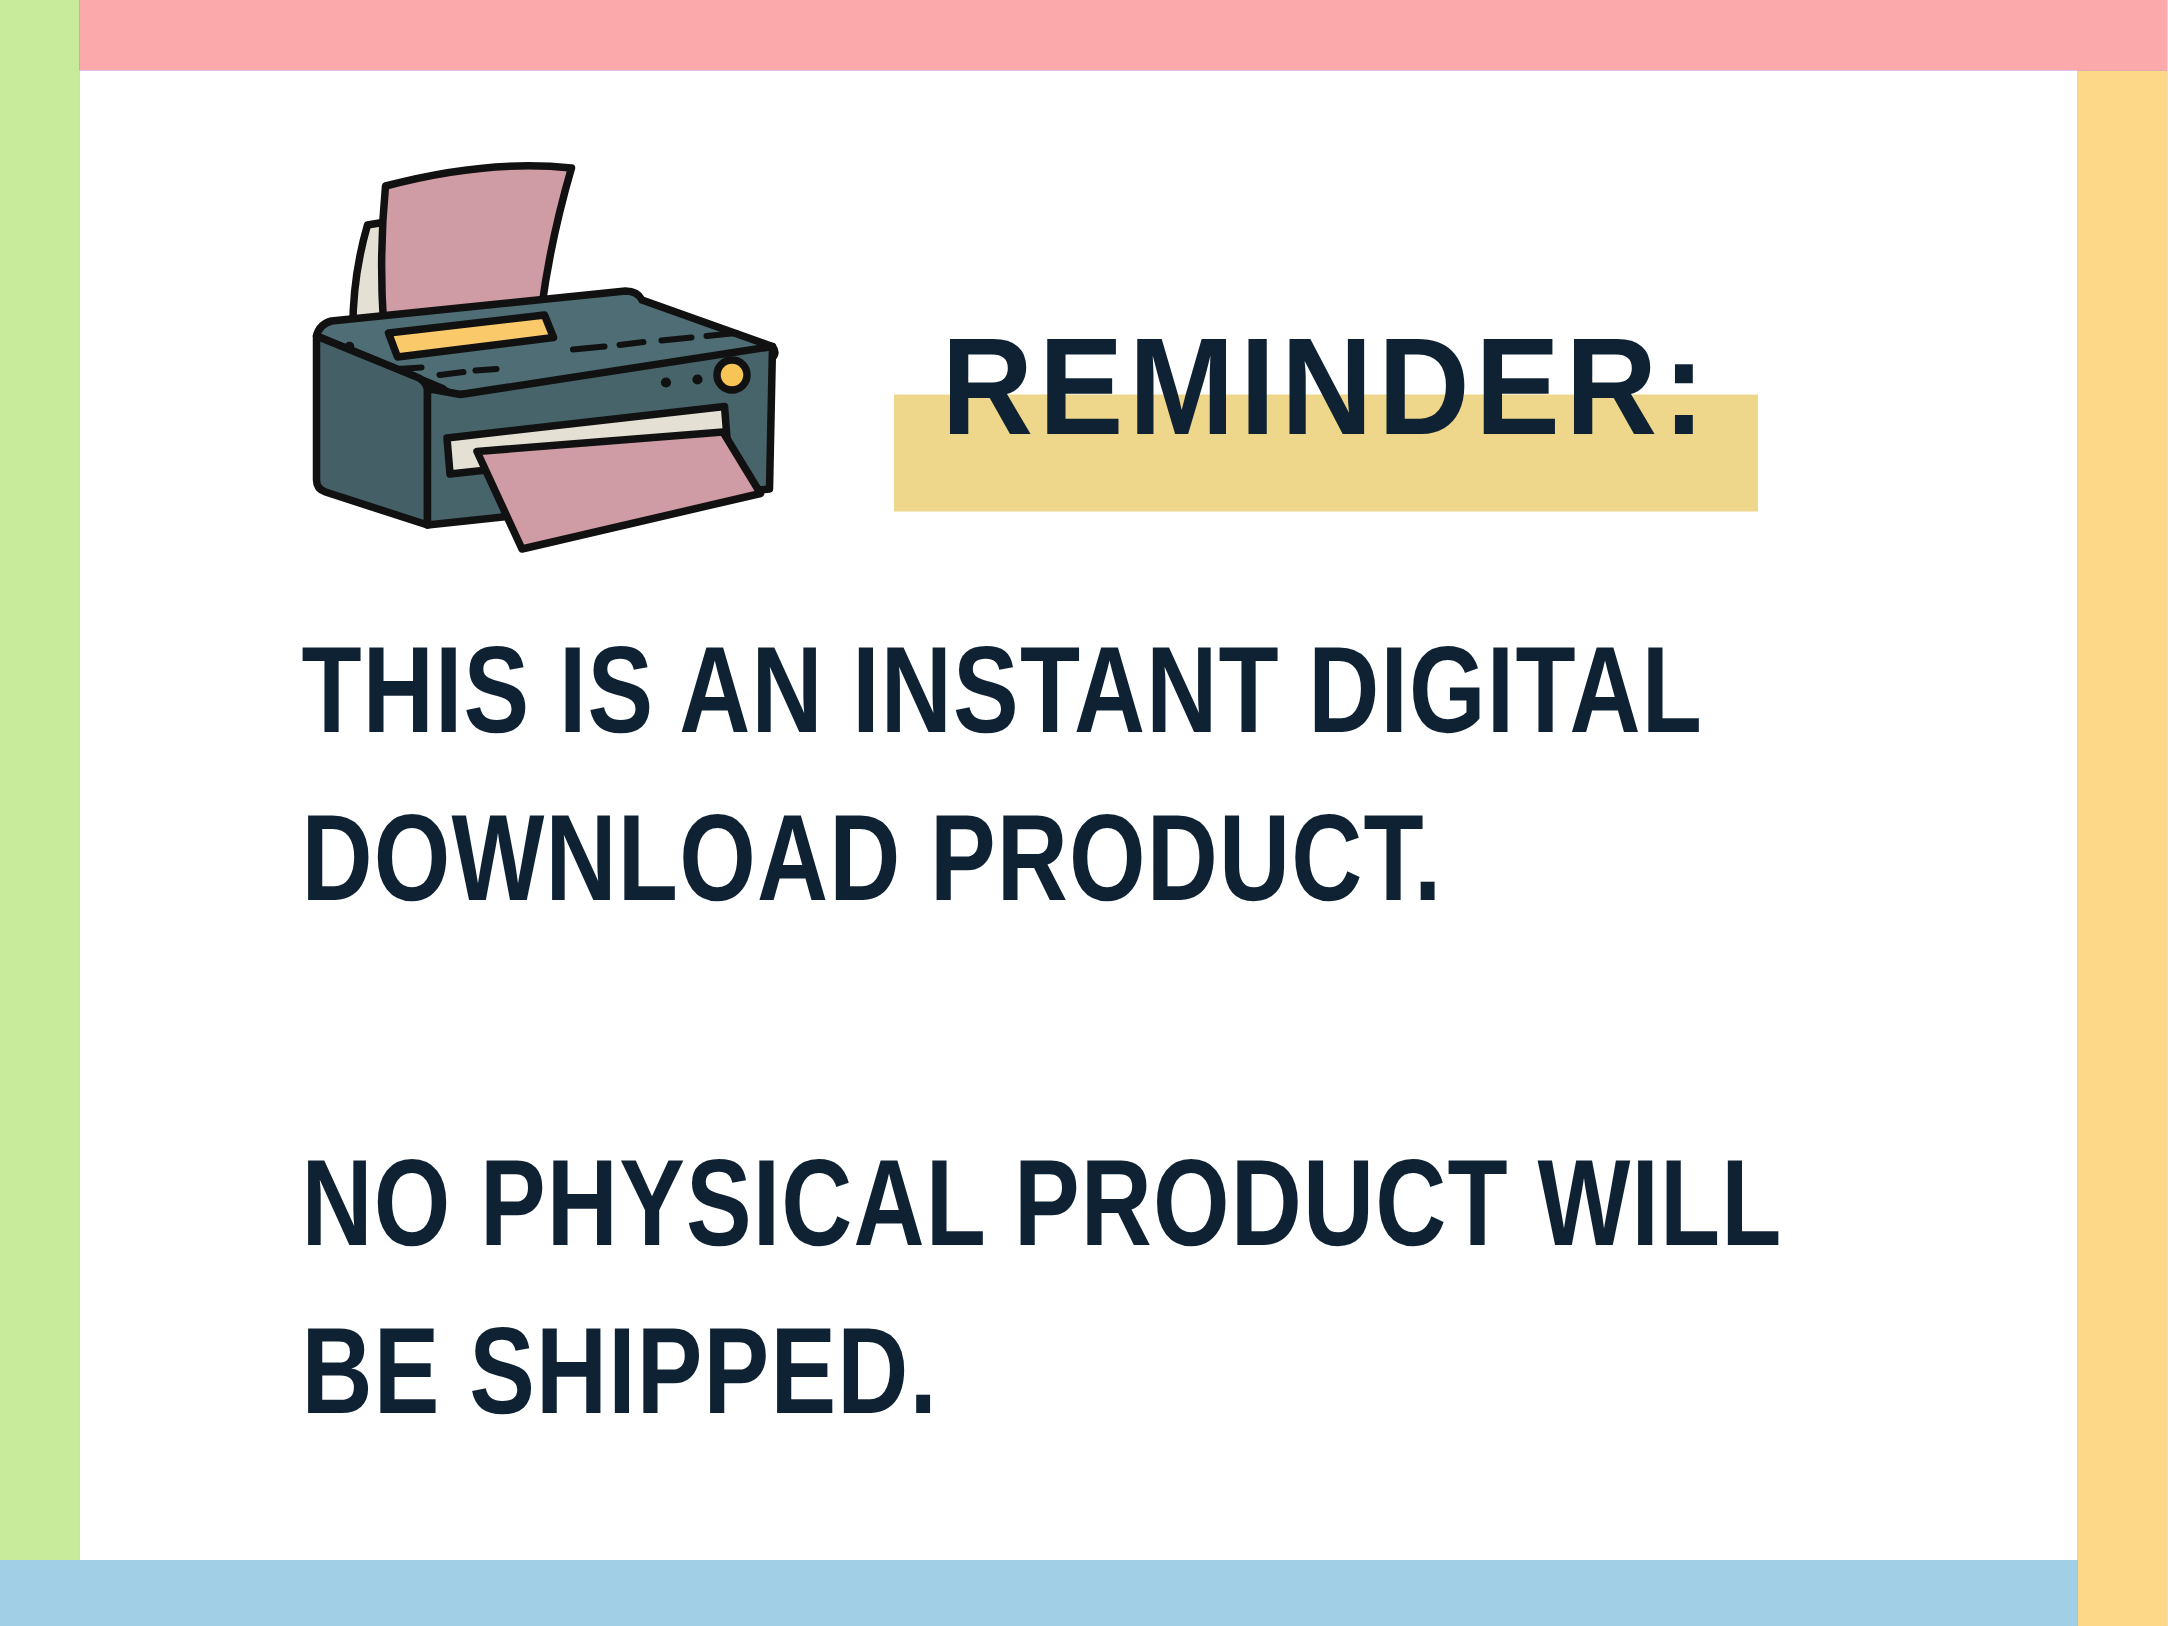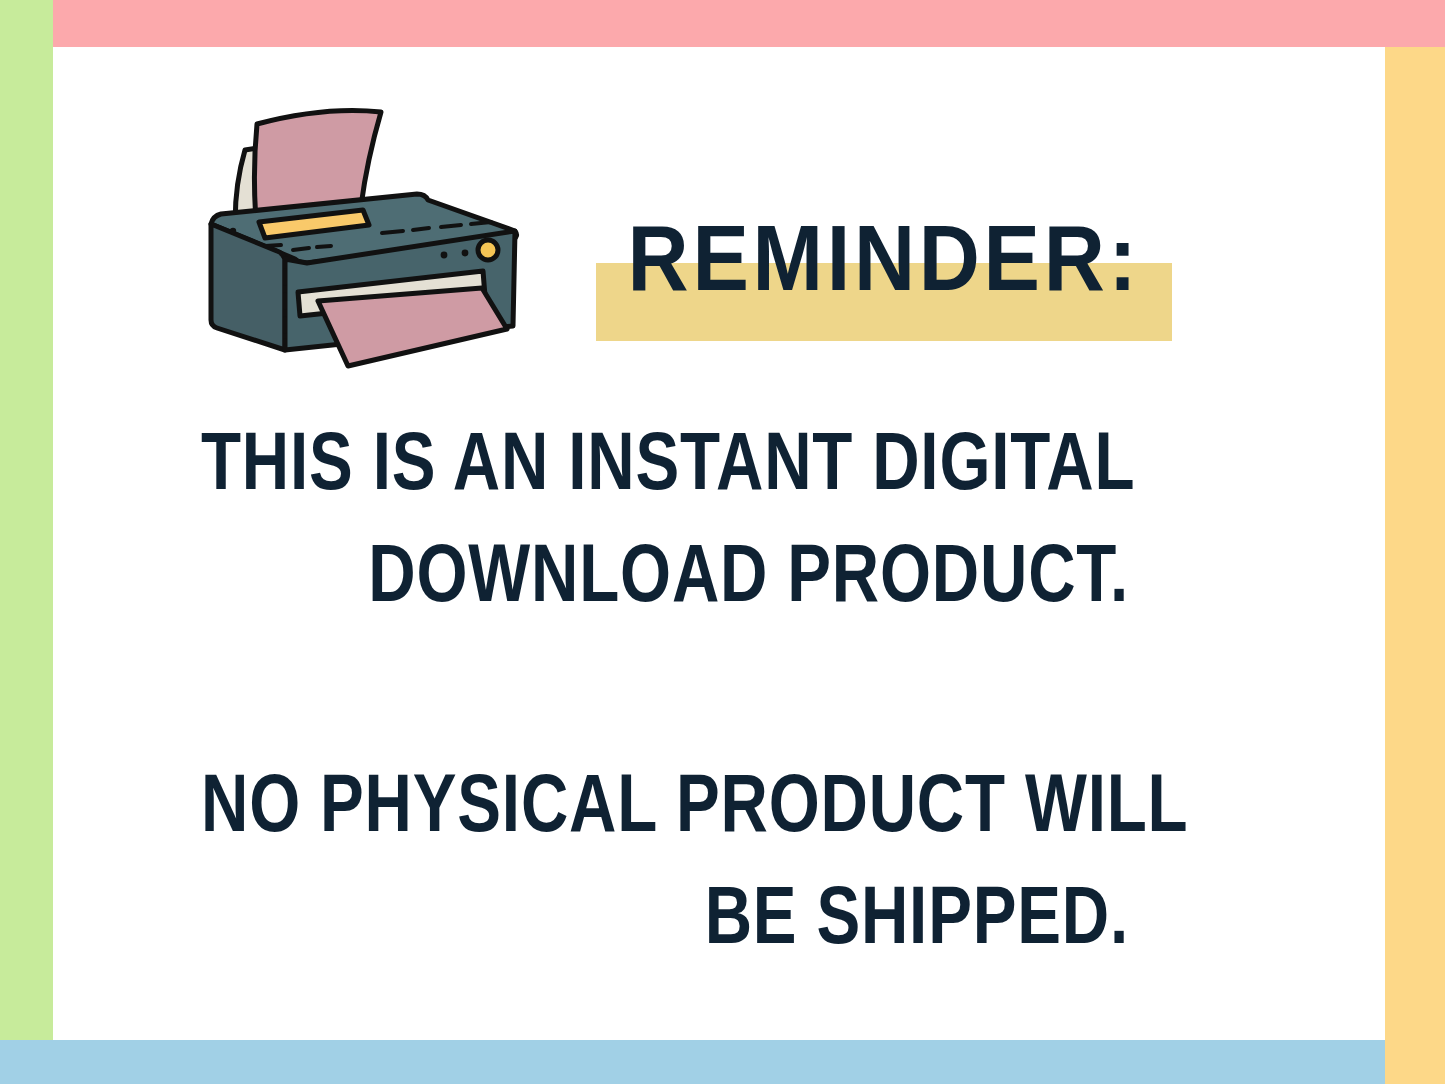--- a/index.html
+++ b/index.html
@@ -104,21 +104,21 @@
     transform-origin: center top;
     white-space: nowrap;
   }
 
   
   #body-copy {
     position: absolute;
     left: 85px;
     top: 405px;
     width: 1160px;
-    text-align: right;
+    text-align: left;
     color: #0f2233;
   }
   .copy-line {
     font-size: 82px;
     line-height: 112px;
     font-weight: 700;
     letter-spacing: 1px;
     color: #0f2233;
     white-space: nowrap;
     transform: scaleX(0.80);

